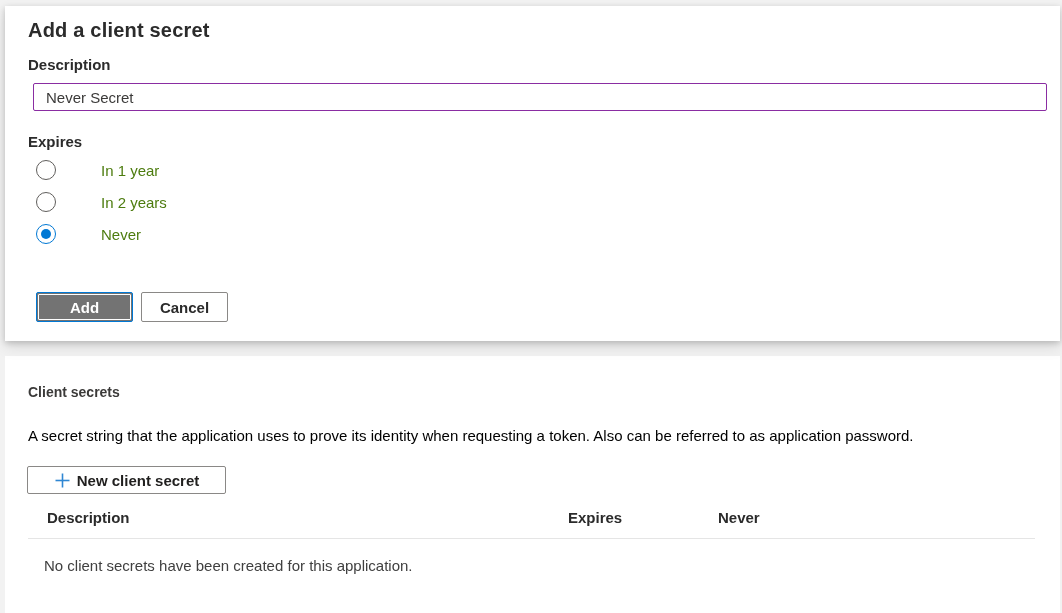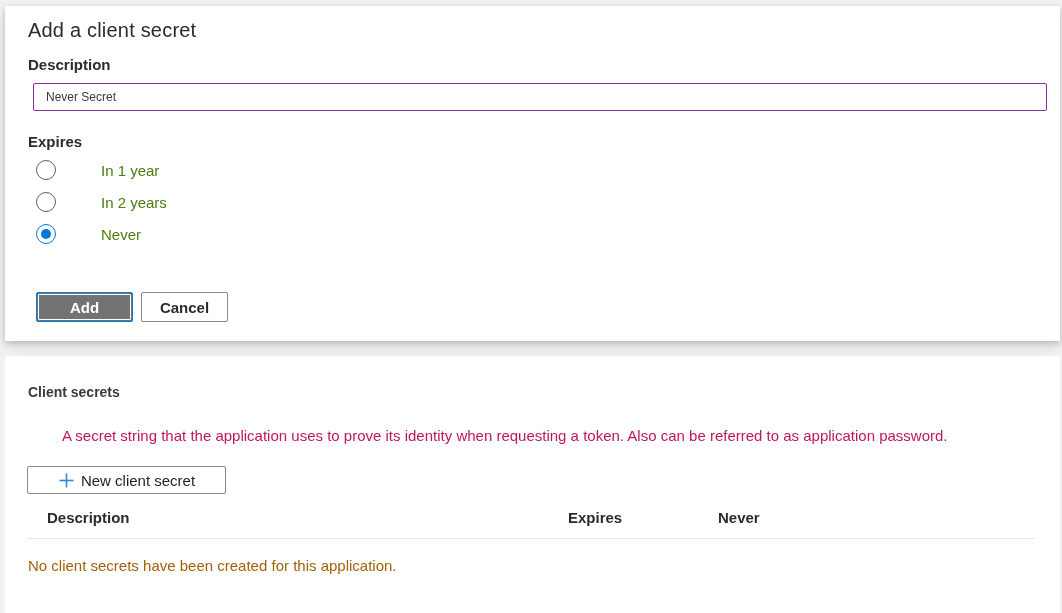--- a/index.html
+++ b/index.html
@@ -18,36 +18,36 @@
     left:5px; top:6px; width:1055px; height:335px;
     box-shadow:0 2px 6px rgba(0,0,0,0.18), 0 6px 14px rgba(0,0,0,0.10);
     z-index:2;
   }
   .content-card {
     left:5px; top:356px; width:1055px; height:257px;
     z-index:1;
   }
   .dialog-title {
     position:absolute; left:23px; top:13px;
-    font-size:20px; font-weight:400; color:#2b2b2b;
+    font-size:20px; font-weight:700; color:#2b2b2b;
     letter-spacing:0.2px;
   }
   .field-label {
     position:absolute; left:23px;
     font-size:15px; font-weight:700; color:#2b2b2b;
   }
   .label-description { top:50px; }
   .label-expires { top:127px; }
   .text-input {
     position:absolute; left:28px; top:77px;
     width:1014px; height:28px;
     border:1.5px solid #8a2da2; border-radius:2px;
     background:#fff;
     padding:0 12px;
-    font-family:inherit; font-size:12px; color:#3b3a39;
+    font-family:inherit; font-size:15px; color:#3b3a39;
     outline:none;
   }
   .radio-row {
     position:absolute; left:31px;
     display:flex; align-items:center; gap:10px;
     height:24px; cursor:pointer;
   }
   .radio-row-0 { top:152px; }
   .radio-row-1 { top:184px; }
   .radio-row-2 { top:216px; }
@@ -84,45 +84,45 @@
     background:#ffffff; color:#2b2b2b;
     border:1px solid #8a8886;
     font-weight:600;
   }
   .section-title {
     position:absolute; left:23px; top:28px;
     font-size:14px; font-weight:700; color:#3b3a39;
   }
   .section-desc {
     position:absolute; left:23px; top:71px;
-    font-size:15px; font-weight:400; color:#be185d;margin-left:34px;
+    font-size:15px; font-weight:400; color:#000000;
   }
   .btn-new-secret {
     position:absolute; left:22px; top:110px;
     width:199px; height:28px;
     background:#fff; border:1px solid #8a8886; border-radius:2px;
     display:flex; align-items:center; justify-content:center; gap:6px;
-    font-family:inherit; font-size:15px; font-weight:400; color:#201f1e;
+    font-family:inherit; font-size:15px; font-weight:700; color:#201f1e;
     cursor:pointer;
   }
   .plus-icon { display:block; }
   .table-header-cell {
     position:absolute; top:153px;
     font-size:15px; font-weight:700; color:#2b2b2b;
   }
   .col-description { left:42px; }
   .col-expires { left:563px; }
   .col-value { left:713px; }
   .table-divider {
     position:absolute; left:23px; top:182px;
     width:1007px; height:1px; background:#e5e5e5;
   }
   .empty-message {
-    position:absolute; left:23px; top:201px;
-    font-size:15px; color:#a16207;
+    position:absolute; left:39px; top:201px;
+    font-size:15px; color:#404040;
   }
 </style>
 </head>
 <body>
 
 <div class="card dialog-card">
 
   <div class="dialog-title">Add a client secret</div>
 
   <div class="field-label label-description">Description</div>

